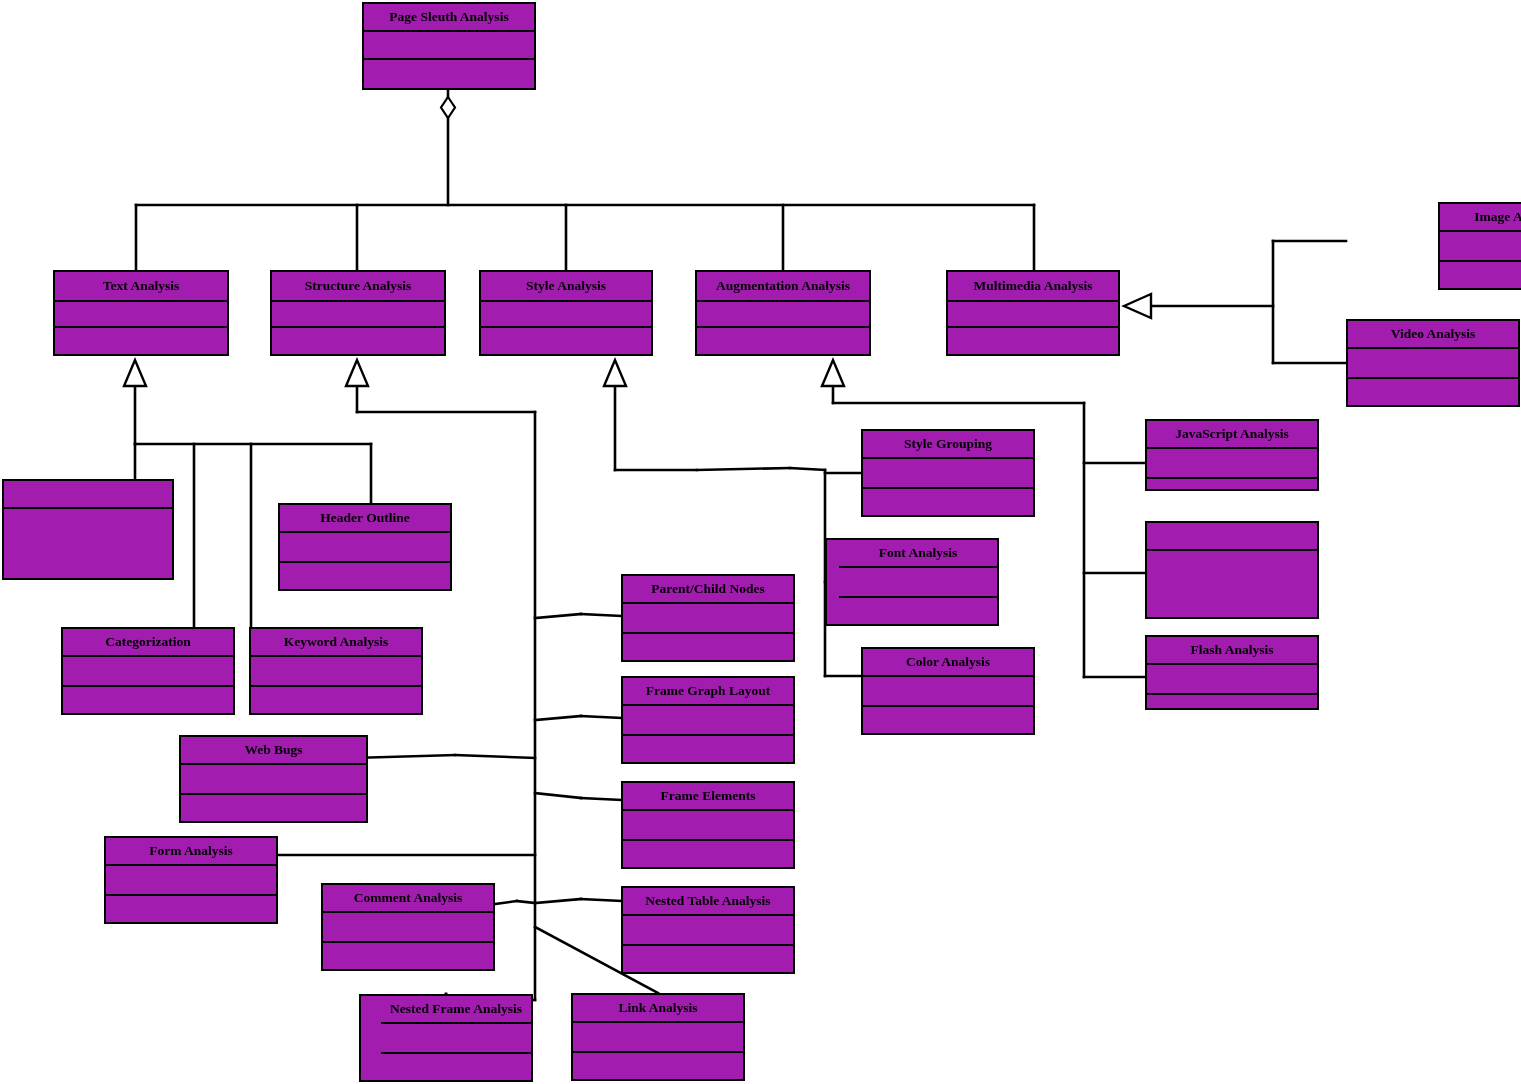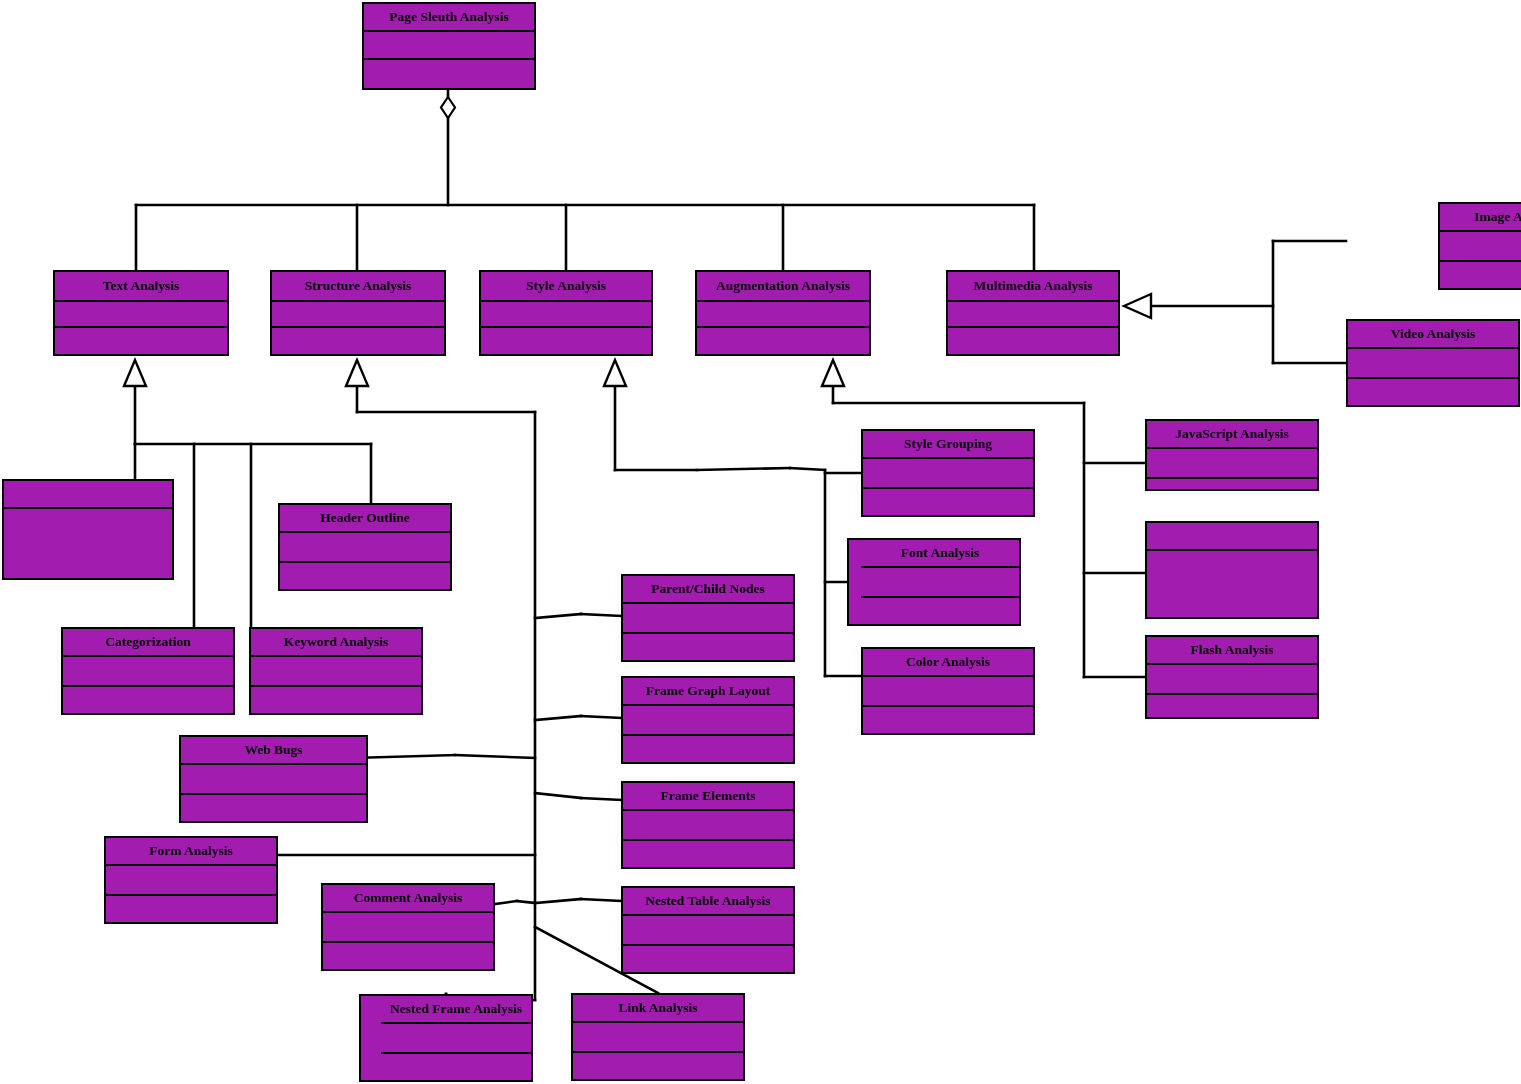--- a/index.html
+++ b/index.html
@@ -237,39 +237,39 @@
       <div class="uml-class" style="left: 571px; top: 993px; width: 174px; height: 88px;">
         <div class="uml-name" style="height: 28px;">Link Analysis</div>
         <div class="uml-attrs" style="height: 30px;"></div>
         <div class="uml-ops"></div>
       </div>
       <div class="uml-class" style="left: 861px; top: 429px; width: 174px; height: 88px;">
         <div class="uml-name" style="height: 28px;">Style Grouping</div>
         <div class="uml-attrs" style="height: 30px;"></div>
         <div class="uml-ops"></div>
       </div>
-      <div class="uml-class" style="left: 847px; top: 538px; width: 174px; height: 88px; padding-left: 12px;">
+      <div class="uml-class" style="left: 825px; top: 538px; width: 174px; height: 88px; padding-left: 12px;">
         <div class="uml-name" style="height: 28px;">Font Analysis</div>
         <div class="uml-attrs" style="height: 30px;"></div>
         <div class="uml-ops"></div>
       </div>
       <div class="uml-class" style="left: 861px; top: 647px; width: 174px; height: 88px;">
         <div class="uml-name" style="height: 28px;">Color Analysis</div>
         <div class="uml-attrs" style="height: 30px;"></div>
         <div class="uml-ops"></div>
       </div>
       <div class="uml-class" style="left: 1145px; top: 419px; width: 174px; height: 72px;">
         <div class="uml-name" style="height: 28px;">JavaScript Analysis</div>
         <div class="uml-attrs" style="height: 30px;"></div>
         <div class="uml-ops"></div>
       </div>
       <div class="uml-class" style="left: 1145px; top: 521px; width: 174px; height: 98px;">
         <div class="uml-attrs" style="height: 28px;"></div>
         <div class="uml-ops"></div>
       </div>
-      <div class="uml-class" style="left: 1145px; top: 635px; width: 174px; height: 84px;">
+      <div class="uml-class" style="left: 1145px; top: 635px; width: 174px; height: 75px;">
         <div class="uml-name" style="height: 28px;">Flash Analysis</div>
         <div class="uml-attrs" style="height: 30px;"></div>
         <div class="uml-ops"></div>
       </div>
     </div>
 
 </div>
 
 </body></html>

